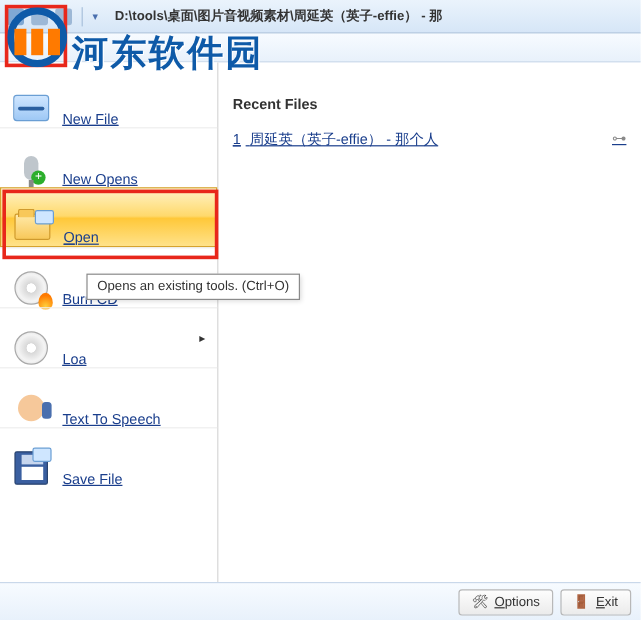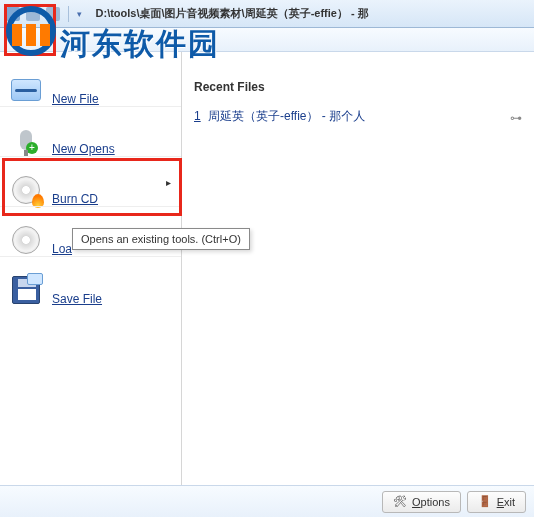--- a/index.html
+++ b/index.html
@@ -64,23 +64,24 @@
 }
 
 .recent-col {
   flex: 1;
   padding: 10px 12px;
   position: relative;
   margin-top: 18px;
 }
 .recent-head { font-size: 12px; font-weight: bold; color: #333; margin-bottom: 10px; }
 .recent-row {
-  display: flex; align-items: flex-end; justify-content: space-between;
+  display: flex; align-items: flex-start; justify-content: space-between;
   font-size: 12px; color: #1a3e8c;
   padding: 4px 0;
+  text-decoration: underline;
 }
 .recent-row .num { text-decoration: underline; margin-right: 4px; }
 .pin { color: #8a8a8a; font-size: 12px; }
 
 .footer {
   height: 32px;
   background: linear-gradient(#f7fbff, #e8f1fb);
   border-top: 1px solid #c9d8ea;
   display: flex; align-items: center; justify-content: flex-end;
   padding-right: 8px; gap: 6px;
@@ -169,38 +170,52 @@
 
       <div class="menu-item">
         <div class="menu-icon">
             <div class="ic-mic">
               <div class="plus">+</div>
             </div>
           </div>
         <span class="menu-label">New Opens</span>
       </div>
 
+      <div class="menu-item highlight">
+        <div class="menu-icon">
+            <div class="ic-folder">
+              <div class="wav"></div>
+            </div>
+          </div>
+        <span class="menu-label"><span style="text-decoration:underline">O</span><span>pen</span></span>
+      </div>
 
       <div class="menu-item">
         <div class="menu-icon ic-burn">
             <div class="ic-disc"></div>
             <div class="flame"></div>
           </div>
         <span class="menu-label">Burn CD</span>
         <span class="submenu-arrow">▸</span>
       </div>
 
       <div class="menu-item">
         <div class="menu-icon">
             <div class="ic-disc"></div>
           </div>
         <span class="menu-label"><span style="text-decoration:underline">L</span>oa</span>
         <span class="submenu-arrow">▸</span>
       </div>
 
+      <div class="menu-item">
+        <div class="menu-icon">
+            <div class="ic-head"></div>
+          </div>
+        <span class="menu-label">Text To Speech</span>
+      </div>
 
       <div class="menu-item">
         <div class="menu-icon">
             <div class="ic-floppy">
               <div class="wav"></div>
             </div>
           </div>
         <span class="menu-label">Save File</span>
       </div>
 

